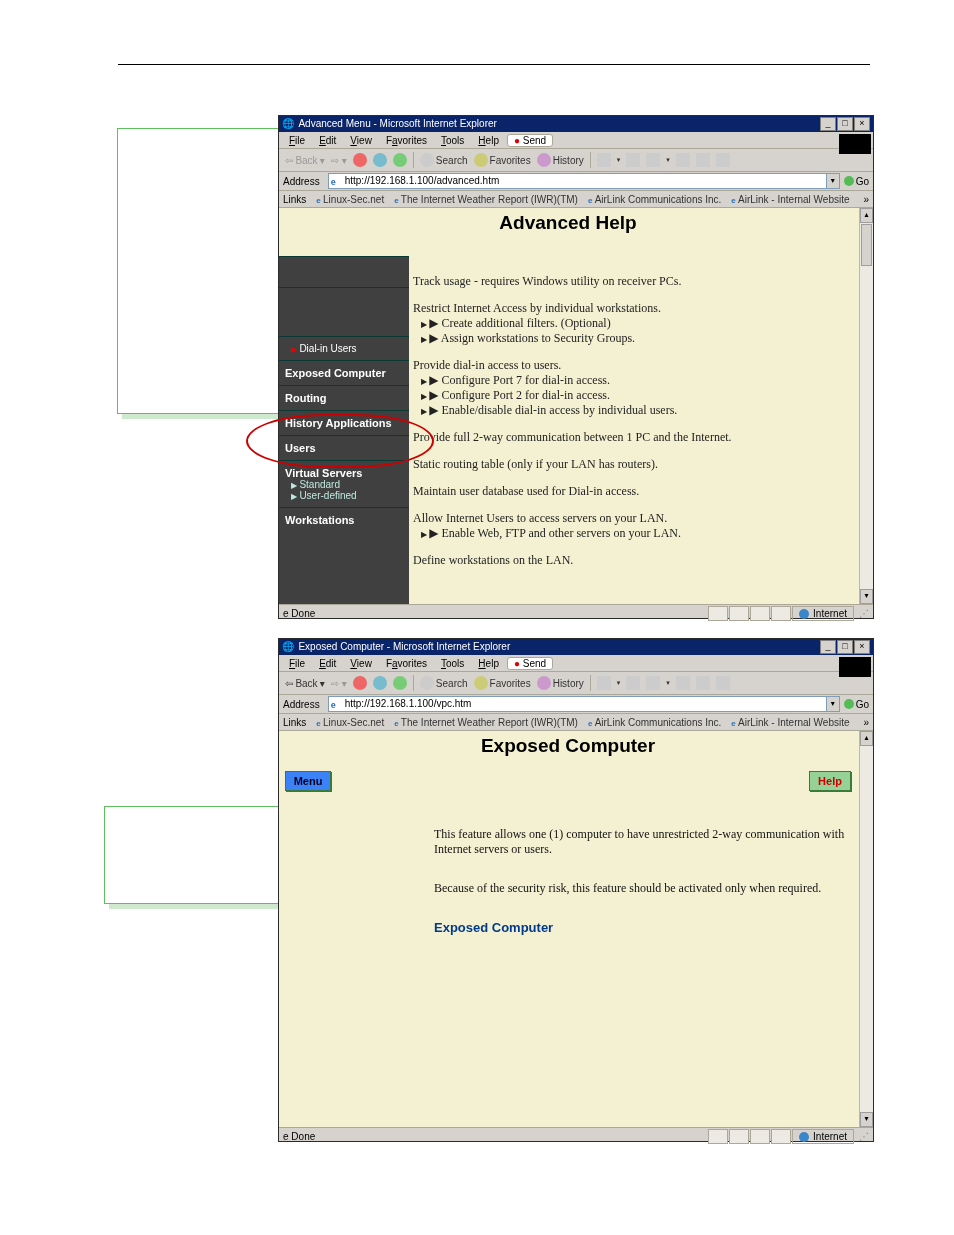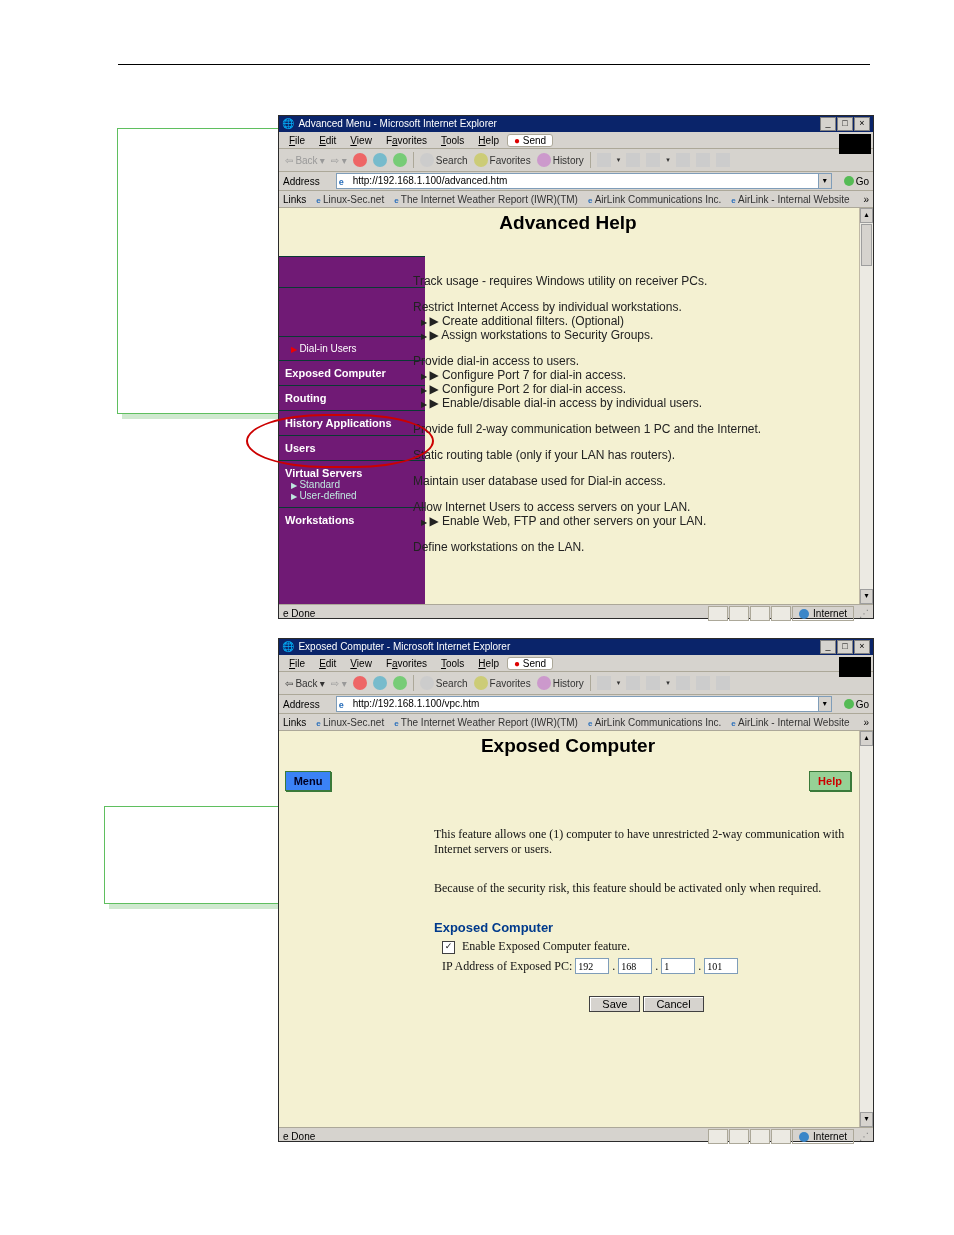--- a/index.html
+++ b/index.html
@@ -26,44 +26,44 @@
 .toolbar{height:22px;border-bottom:1px solid #aca899;display:flex;align-items:center;gap:6px;padding:0 6px;font-family:Tahoma,Arial,sans-serif;font-size:10px;color:#333}
 .toolbar .tb-item{display:inline-flex;align-items:center;gap:2px}
 .tb-icon{display:inline-block;width:14px;height:14px;border-radius:50%;background:#bbb;vertical-align:middle}
 .tb-icon.stop{background:#e66}
 .tb-icon.refresh{background:#7bc}
 .tb-icon.home{background:#7c7}
 .tb-icon.search{background:#ccc}
 .tb-icon.fav{background:#cc7}
 .tb-icon.hist{background:#c9c}
 .tb-sml{display:inline-block;width:14px;height:14px;background:#ccc}
-.addr{height:18px;border-bottom:1px solid #aca899;display:flex;align-items:center;padding:0 4px;font-family:Tahoma,Arial,sans-serif;font-size:10px;gap:12px}
+.addr{height:18px;border-bottom:1px solid #aca899;display:flex;align-items:center;padding:0 4px;font-family:Tahoma,Arial,sans-serif;font-size:10px;gap:4px}
 .addr .addr-lbl{padding-right:4px}
 .addr .addr-box{flex:1;background:#fff;border:1px solid #7f9db9;height:14px;line-height:14px;padding:0 14px 0 16px;position:relative}
 .addr .addr-box::before{content:"e";position:absolute;left:2px;top:1px;width:10px;height:10px;color:#2a6fbb;font-weight:bold;font-family:Arial;font-size:9px}
 .addr .addr-dd{position:absolute;right:0;top:0;width:12px;height:14px;background:#d6d3ce;border-left:1px solid #7f9db9;text-align:center;font-size:8px;line-height:14px}
 .addr .go{display:inline-flex;align-items:center;gap:2px}
 .addr .go .dot{width:10px;height:10px;border-radius:50%;background:#5b5}
 .links{height:16px;border-bottom:1px solid #aca899;display:flex;align-items:center;padding:0 4px;font-family:Tahoma,Arial,sans-serif;font-size:10px;gap:10px;overflow:hidden;white-space:nowrap}
 .links .lk{color:#333}
 .links .lk::before{content:"e ";color:#2a6fbb;font-weight:bold;font-size:8px}
 .client{position:relative;height:396px;background:#f4f1d2;border:0;overflow:hidden}
 .client .scrollbar{position:absolute;top:0;right:0;bottom:0;width:13px;background:#eceae3;border-left:1px solid #bfb8a5}
 .client .scrollbar .arrow{height:13px;background:#d6d3ce;border:1px solid #9e9e9e;font-size:8px;text-align:center;line-height:11px}
 .client .scrollbar .thumb{height:40px;background:#d6d3ce;border:1px solid #9e9e9e;margin:1px}
 .client h2{position:absolute;left:0;right:16px;top:4px;text-align:center;font-family:Arial,sans-serif;font-size:19px;font-weight:bold;margin:0;color:#000}
 
-.advnav{position:absolute;left:0;top:48px;bottom:0;width:146px;background:#701a75;color:#fff;font-family:Arial,sans-serif;font-size:11px}
+.advnav{position:absolute;left:0;top:48px;bottom:0;width:130px;background:#404040;color:#fff;font-family:Arial,sans-serif;font-size:11px}
 .advnav .cell{padding:6px 6px;border-top:1px solid #0a3a33}
 .advnav .lead{font-weight:bold}
 .advnav .sub{display:block;color:#bfe8df;font-size:10px;padding-left:6px}
 .advnav .sub::before{content:"▶ ";font-size:8px}
 .advnav .current{color:#fff}
 .advnav .current::before{color:#e00}
-.advbody{position:absolute;left:132px;right:16px;top:48px;bottom:0;font-family:Liberation Sans, sans-serif;font-size:12px;color:#222}
+.advbody{position:absolute;left:132px;right:16px;top:48px;bottom:0;font-family:Liberation Serif, serif;font-size:12px;color:#222}
 .advbody .row{padding:6px 2px 6px 2px}
 .advbody .row .bl{display:block;padding-left:8px}
 .advbody .row .bl::before{content:"▶ ";font-size:8px}
 
 .redoval{position:absolute;border:2px solid #c00;border-radius:50%/60%;pointer-events:none}
 
 .exmenu{position:absolute;left:6px;top:40px;width:44px;height:18px;background:#3b82f6;border:1px solid #3a7a3a;box-shadow:1px 1px 0 #3a7a3a;color:#002;font-family:Arial,sans-serif;font-size:11px;font-weight:bold;text-align:center;line-height:18px}
 .exhelp{position:absolute;right:22px;top:40px;width:40px;height:18px;background:#96d196;border:1px solid #3a7a3a;box-shadow:1px 1px 0 #3a7a3a;color:#c00;font-family:Arial,sans-serif;font-size:11px;font-weight:bold;text-align:center;line-height:18px}
 .exbody{position:absolute;left:155px;right:22px;top:72px;font-family:"Times New Roman",serif;font-size:12px;color:#111}
 .exbody p{margin:24px 0}
@@ -303,37 +303,20 @@
 
     <div class="client">
       <h2>Exposed Computer</h2>
       <div class="exmenu">Menu</div>
       <div class="exhelp">Help</div>
 
       <div class="exbody">
         <p>This feature allows one (1) computer to have unrestricted 2-way communication with Internet servers or users.</p>
         <p>Because of the security risk, this feature should be activated only when required.</p>
         <h3>Exposed Computer</h3>
-        <div style="padding-left:8px">
-          <div>
-            <span class="chk">✓</span>
-            <span>Enable Exposed Computer feature.</span>
-          </div>
-          <div class="ip" style="margin-top:4px">
-            <span>IP Address of Exposed PC:</span>
-            <input value="192" style=""> .
-            <input value="168" style=""> .
-            <input value="1" style=""> .
-            <input value="101" style="">
-          </div>
-          <div class="btns">
-            <button>Save</button>
-            <button>Cancel</button>
-          </div>
-        </div>
       </div>
 
       <div class="scrollbar">
         <div class="arrow">▴</div>
         <div style="position:absolute;bottom:0;left:0;right:0" class="arrow">▾</div>
       </div>
     </div>
 
     <div class="statusbar">
       <span><span>e </span><span>Done</span></span>

